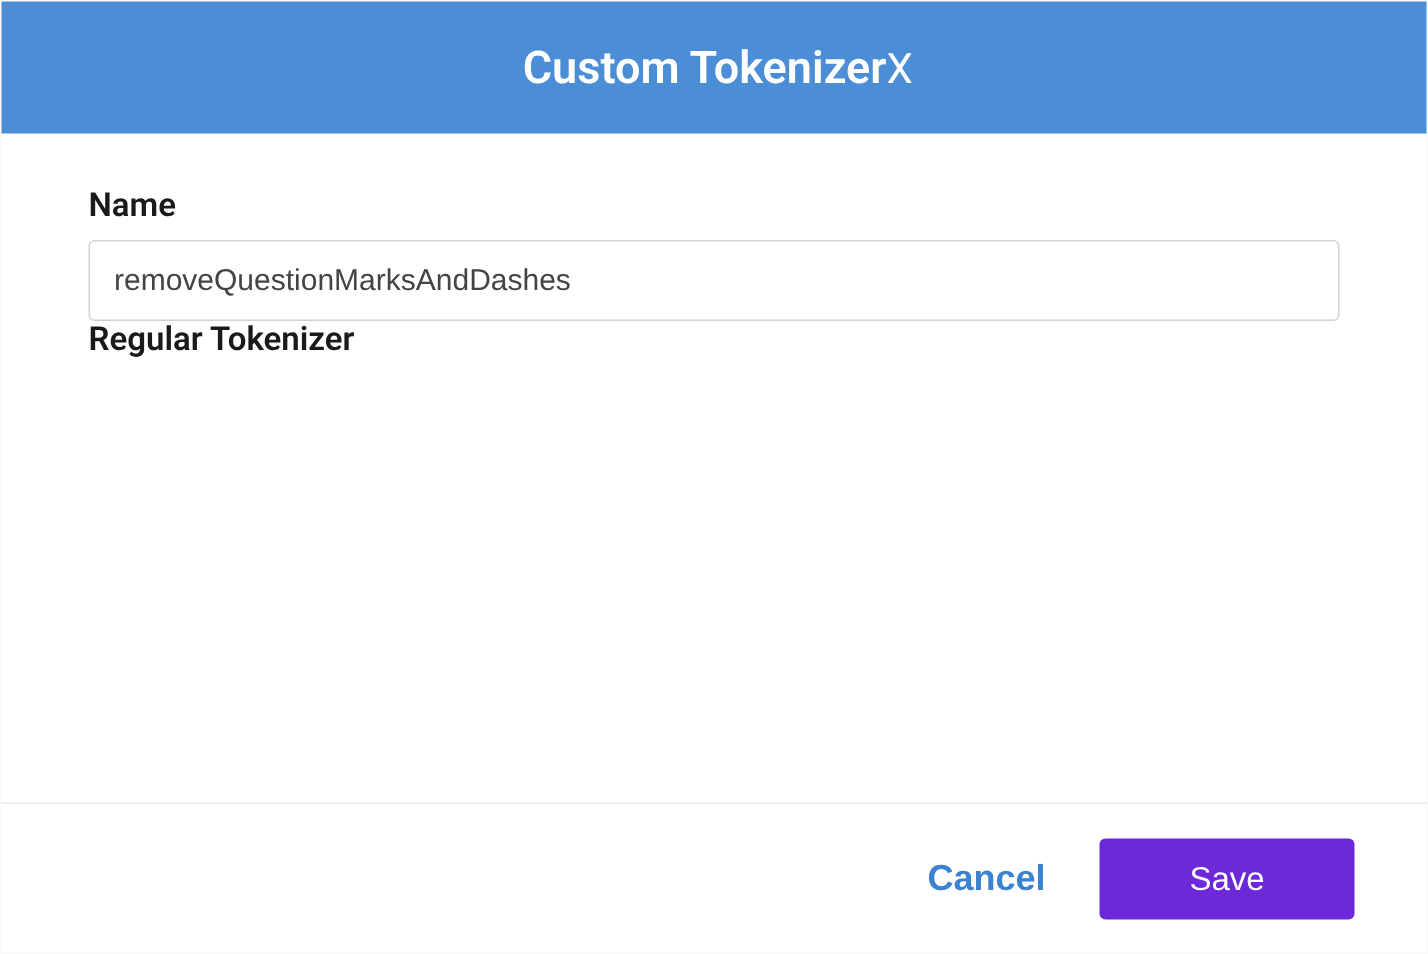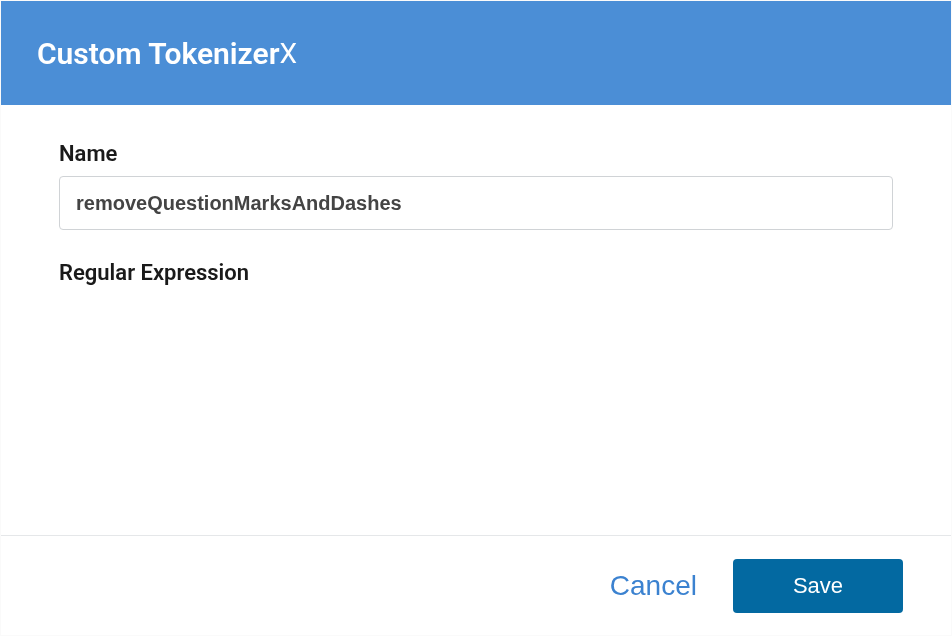--- a/index.html
+++ b/index.html
@@ -13,61 +13,59 @@
   .dialog {
     width: 100%;
     height: 100%;
     display: flex;
     flex-direction: column;
     border: 1px solid rgba(0,0,0,0.02);
   }
   .dialog-header {
     background: #4b8ed6;
     color: #ffffff;
-    height: 104px;
+    height: 88px;
     display: flex;
     align-items: center;
-    justify-content: flex-start;
+    justify-content: center;
     padding: 0 30px 0 36px;
   }
   .dialog-title {
     font-size: 30px;
     font-weight: 600;
   }
   .close-x {
     font-size: 28px;
     font-weight: 400;
     cursor: pointer;
     letter-spacing: 1px;
   }
   .dialog-body {
     flex: 1;
     padding: 36px 58px 20px 58px;
   }
   .form-group {
-    margin-bottom: 30px;
   }
   .form-label {
     display: block;
     font-size: 22px;
     font-weight: 600;
     color: #1a1a1a;
     margin-bottom: 10px;
   }
   .form-input {
     width: 100%;
     height: 54px;
     padding: 0 16px;
     font-size: 20px;
     border: 1px solid #d0d3d6;
     border-radius: 4px;
     background: #ffffff;
     color: #444;
     outline: none;
-    font-weight: bold;
   }
   .select-wrap {
     position: relative;
     width: 100%;
   }
   .form-select {
     width: 100%;
     height: 54px;
     padding: 0 40px 0 16px;
     font-size: 20px;
@@ -106,25 +104,26 @@
     display: flex;
     align-items: center;
     justify-content: flex-end;
     padding: 0 48px;
     gap: 36px;
   }
   .btn-cancel {
     background: transparent;
     border: none;
     color: #3b82d0;
-    font-size: 28px;
+    font-size: 24px;
     cursor: pointer;
+    font-weight: bold;
   }
   .btn-save {
-    background: #0369a1;
+    background: #6d28d9;
     color: #ffffff;
     border: none;
     border-radius: 4px;
     font-size: 22px;
     padding: 14px 44px;
     cursor: pointer;
     min-width: 170px;
   }
 </style>
 </head>
@@ -139,21 +138,21 @@
 
   <div class="dialog-body">
 
     <div class="form-group">
       <label class="form-label">Name</label>
       <input type="text" class="form-input" value="removeQuestionMarksAndDashes" style="">
     </div>
 
 
     <div class="form-group">
-      <label class="form-label">Regular Expression</label>
+      <label class="form-label">Regular Tokenizer</label>
     </div>
 
   </div>
 
   <div class="dialog-footer">
     <button class="btn-cancel">Cancel</button>
     <button class="btn-save">Save</button>
   </div>
 
 </div>

